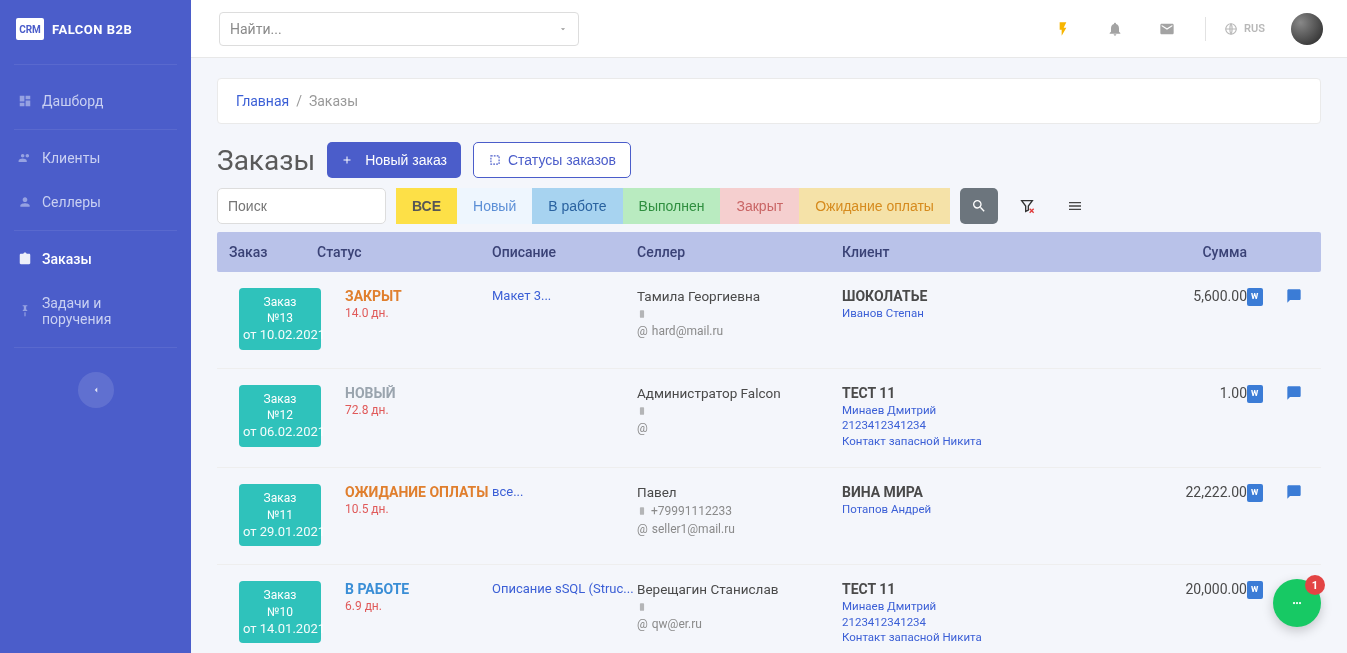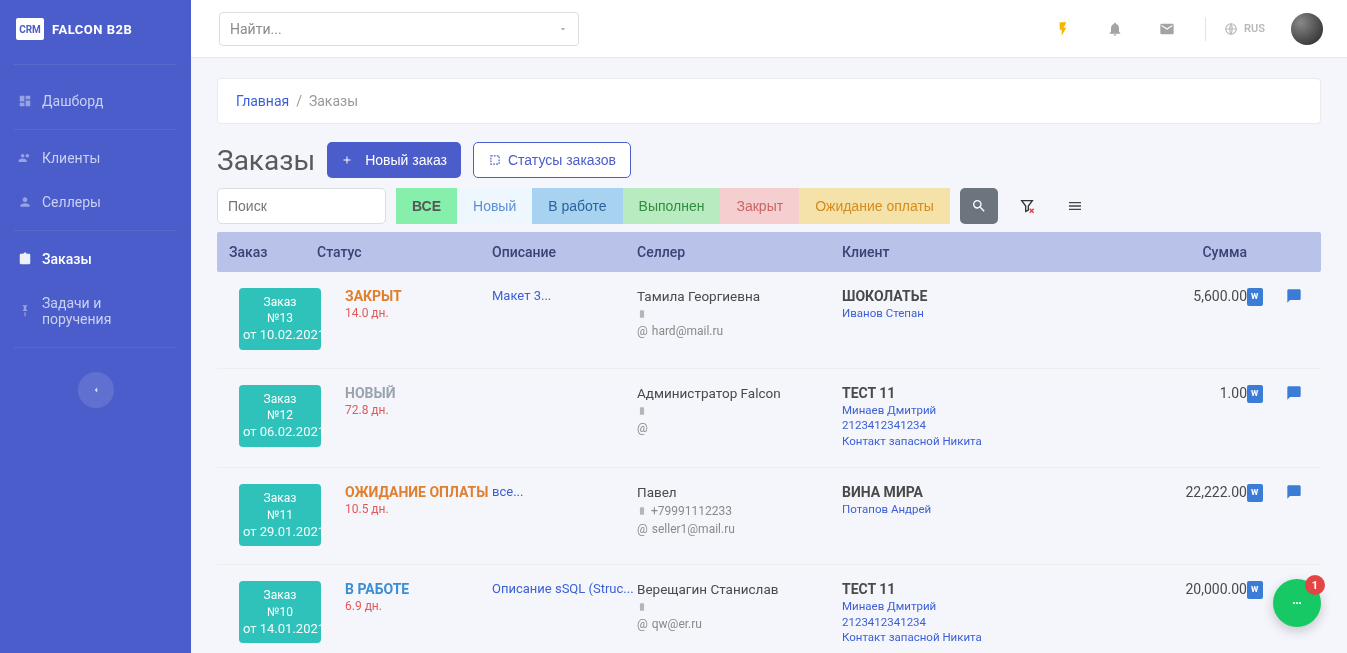--- a/index.html
+++ b/index.html
@@ -32,21 +32,21 @@
   .breadcrumb a { color: #3b5fd6; text-decoration: none; }
   .page-head { display: flex; align-items: center; gap: 12px; margin-bottom: 10px; }
   .page-title { font-size: 28px; font-weight: 400; color: #5a5a5a; }
   .btn { height: 36px; padding: 0 14px; border-radius: 5px; border: none; cursor: pointer; display: inline-flex; align-items: center; gap: 6px; font-size: 14px; }
   .btn-primary { background: #4b5dca; color: #fff; gap: 12px; }
   .btn-outline { background: #fff; border: 1px solid #4b5dca; color: #4b5dca; }
   .filter-row { display: flex; align-items: center; gap: 4px; margin-bottom: 0; }
   .search-input { width: 169px; height: 36px; border: 1px solid #ddd; border-radius: 5px; padding: 0 10px; font-size: 14px; }
   .tabs { display: flex; margin-left: 6px; }
   .tab { height: 36px; padding: 0 16px; display: flex; align-items: center; font-size: 14px; cursor: pointer; border: none; }
-  .tab-all { background: #86efac; color: #565656; font-weight: 700; }
+  .tab-all { background: #fde047; color: #565656; font-weight: 700; }
   .tab-new { background: #eef6fe; color: #5c8fd6; }
   .tab-inwork { background: #a7d3f0; color: #2962a0; }
   .tab-done { background: #b9ebc0; color: #2f8f3f; }
   .tab-closed { background: #f5cfcf; color: #c96565; }
   .tab-pending { background: #f5e2a8; color: #d68b1e; }
   .icon-btn { width: 38px; height: 36px; border-radius: 5px; display: flex; align-items: center; justify-content: center; cursor: pointer; margin-left: 6px; }
   .icon-btn.dark { background: #6c757d; color: #fff; }
   .icon-btn.plain { background: transparent; color: #444; }
   .icon-btn svg { width: 16px; height: 16px; }
   .table-head { display: flex; background: #b9c2e9; color: #3a4276; font-weight: 500; padding: 12px 0; border-radius: 2px; margin-top: 8px; }

